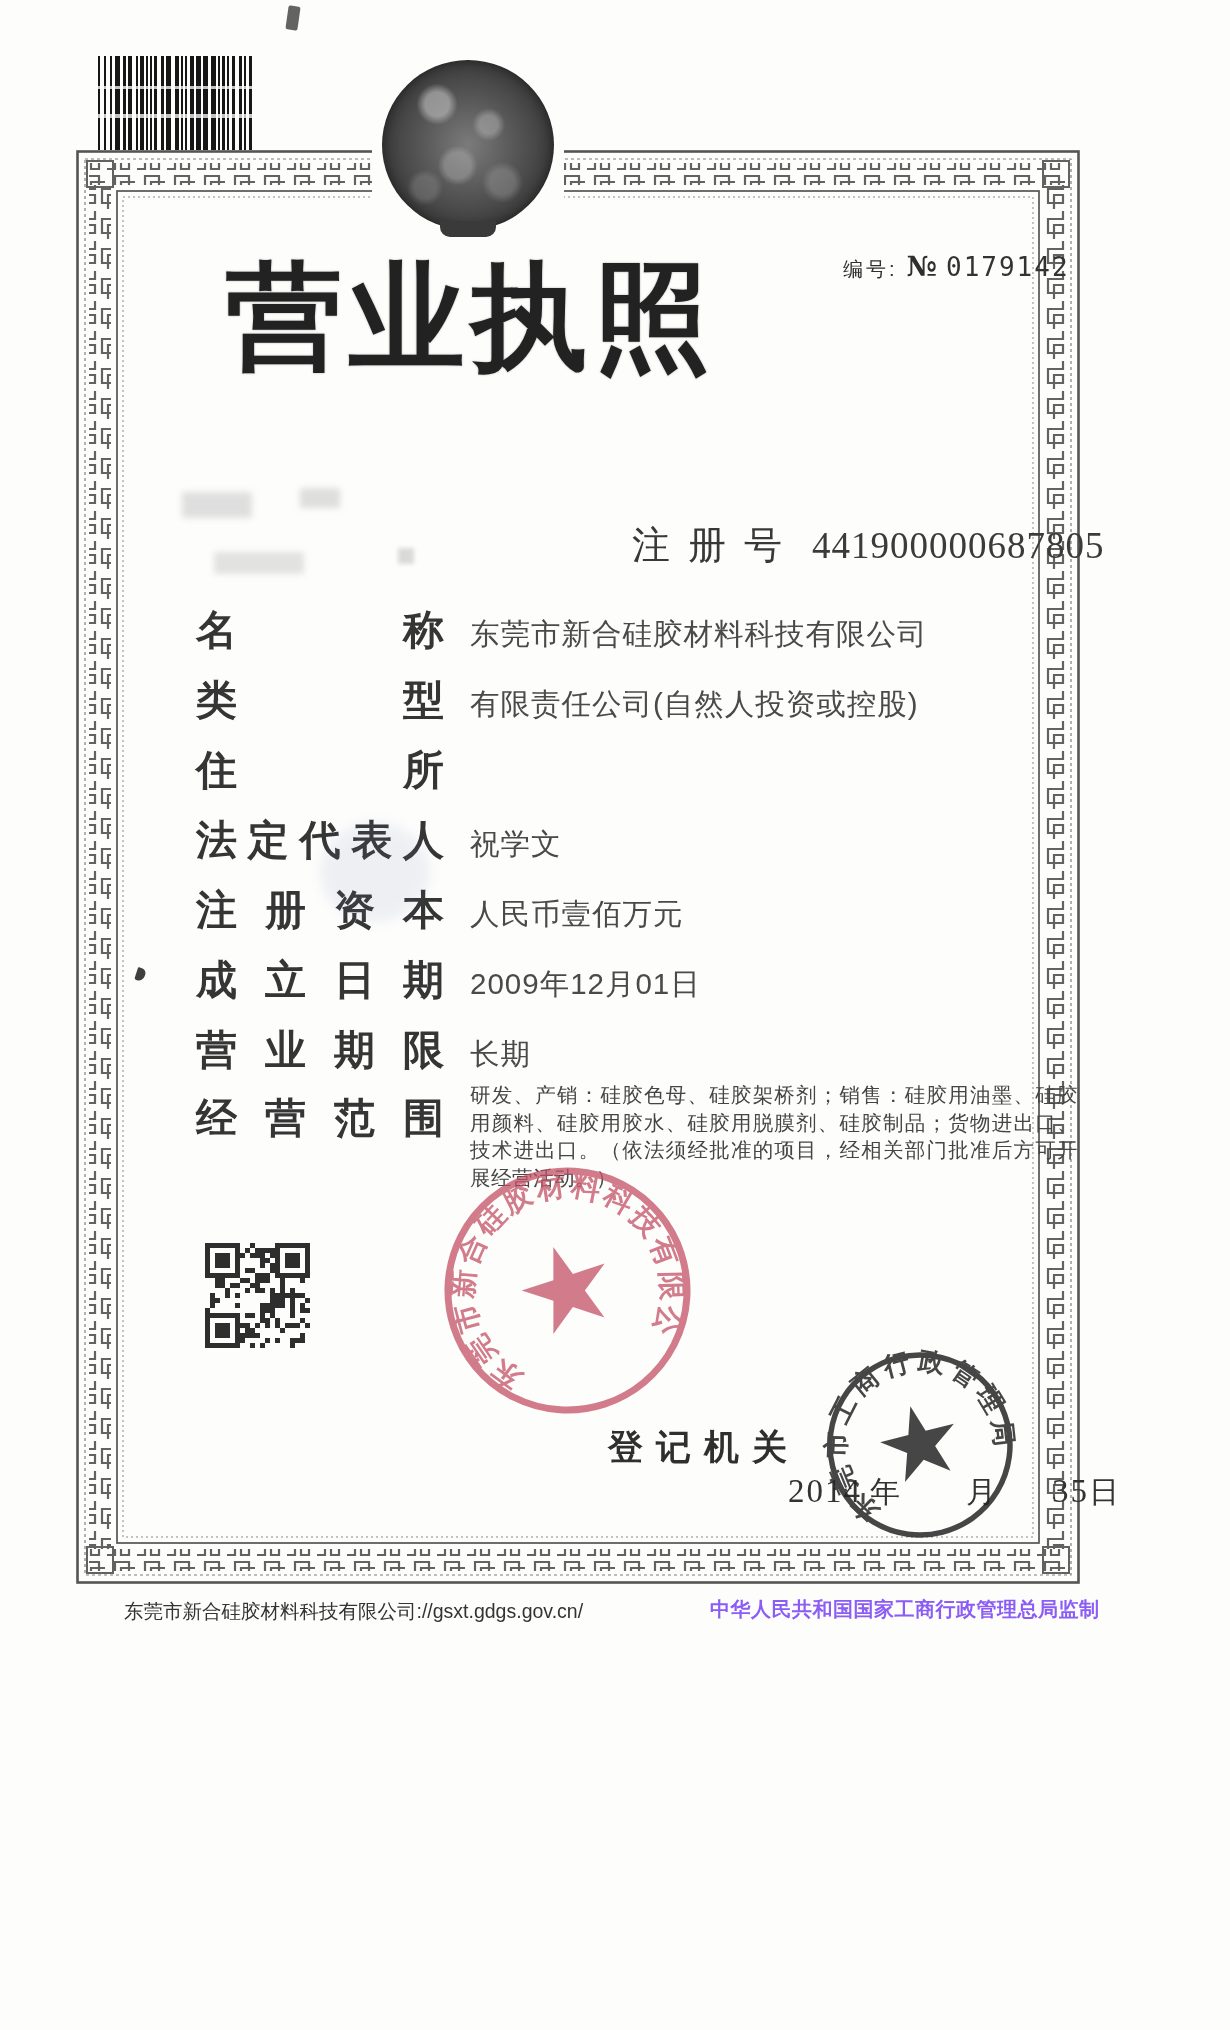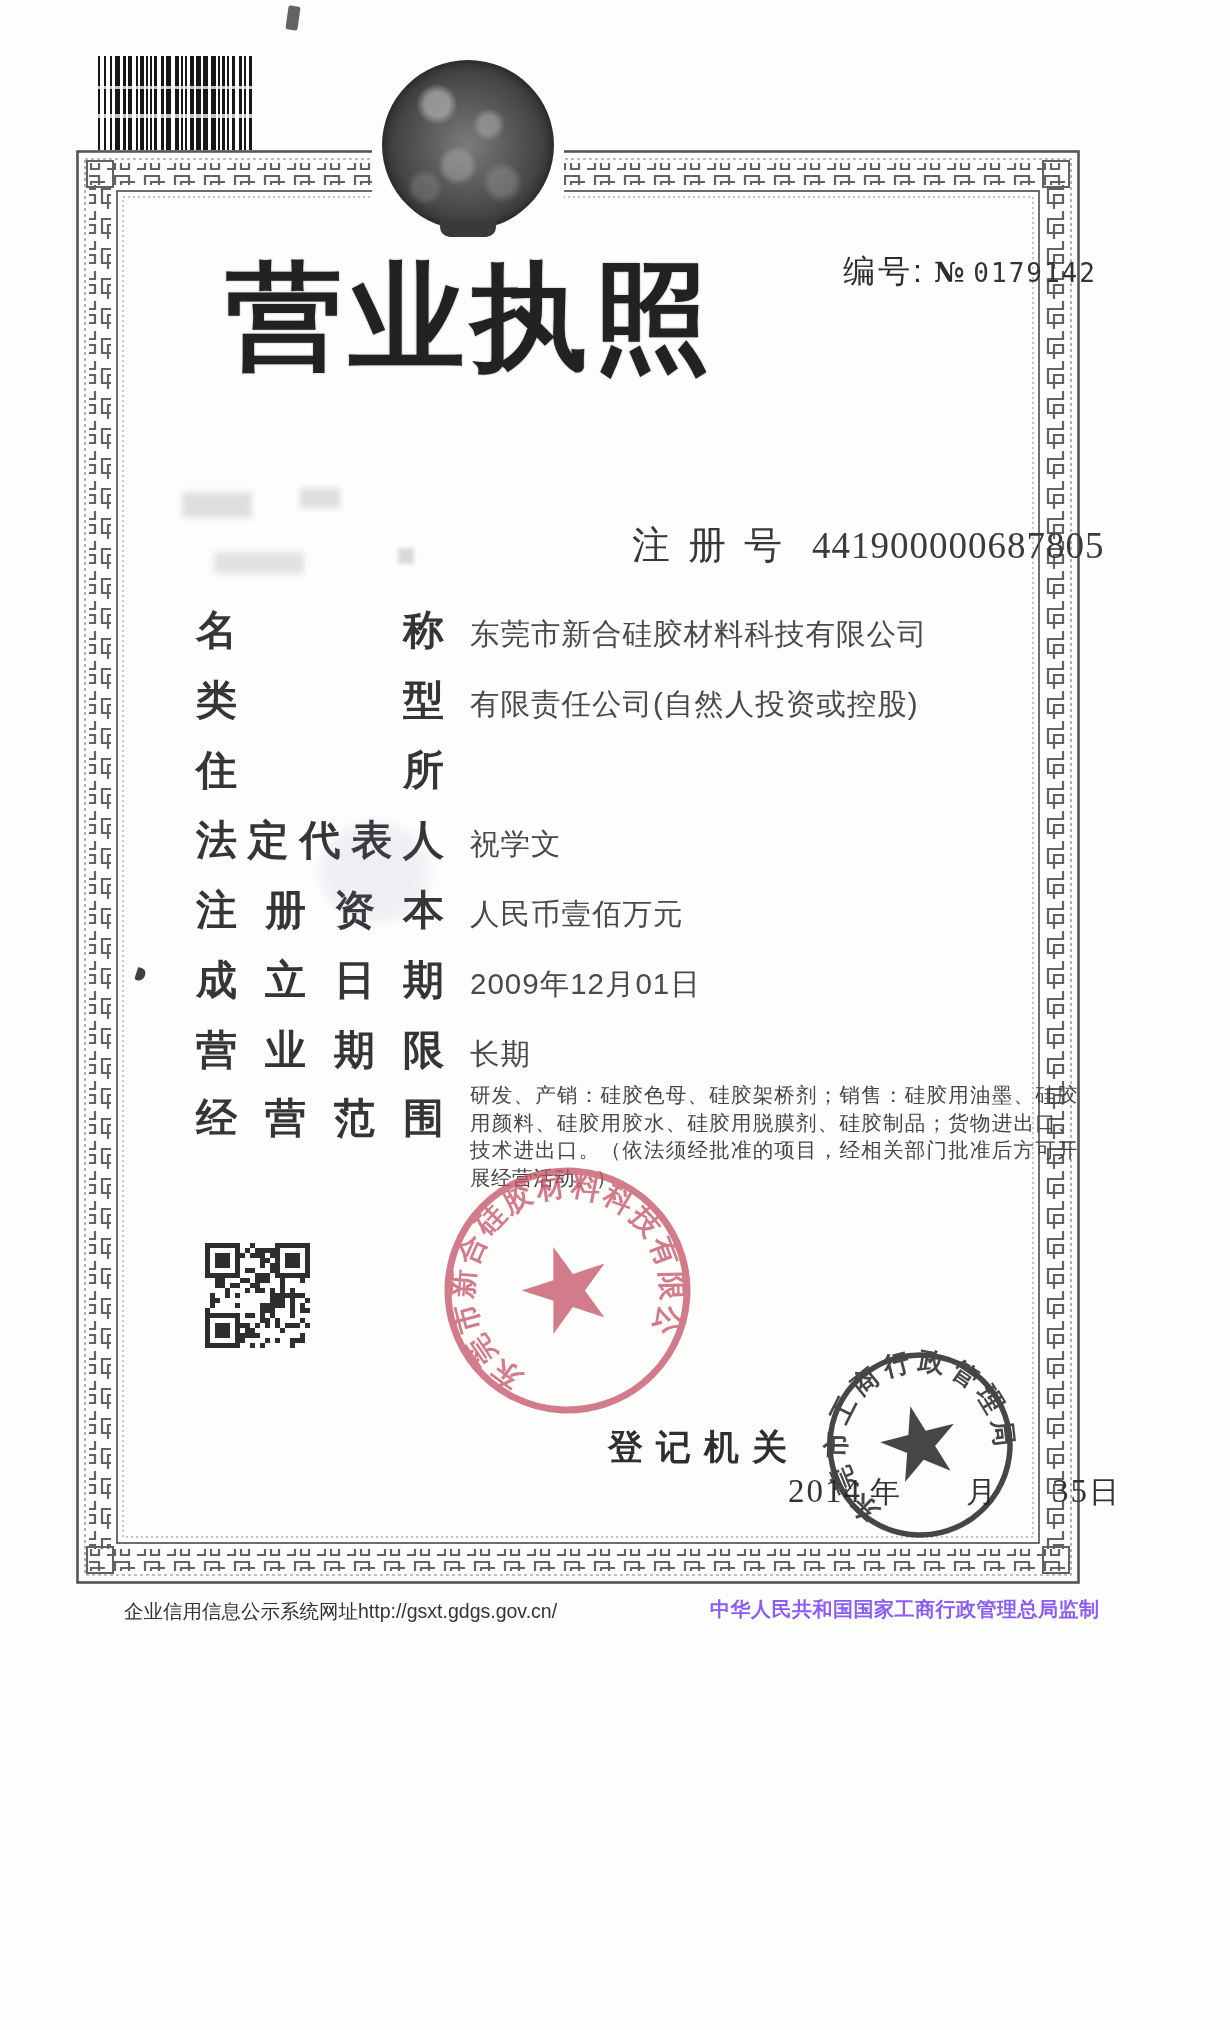--- a/index.html
+++ b/index.html
@@ -23,21 +23,21 @@
       radial-gradient(circle at 44% 62%, rgba(185,185,185,.40) 0 9%, transparent 14%),
       radial-gradient(circle at 70% 72%, rgba(170,170,170,.35) 0 7%, transparent 12%),
       radial-gradient(circle at 25% 75%, rgba(160,160,160,.30) 0 6%, transparent 10%),
       radial-gradient(circle, #7b7b7b 0%, #565656 40%, #3a3a3a 72%, #2e2e2e 100%);
     box-shadow: inset 0 0 14px rgba(0,0,0,.5);
   }
   .emblem::after { content:""; position:absolute; left:34%; bottom:-7px; width:32%; height:16px; background:#3a3a3a; border-radius:0 0 10px 10px; }
 
   
   .serial { left:843px; top:250px; display:flex; align-items:baseline; gap:9px; color:#2e2e2e; }
-  .serial .lab { font-size:32px; letter-spacing:3px; }
+  .serial .lab { font-size:20px; letter-spacing:3px; }
   .serial .numero { font-family:"DejaVu Serif",serif; font-weight:bold; font-size:28px; }
   .serial .digits { font-family:"DejaVu Sans Mono",monospace; font-size:26px; letter-spacing:2px; color:#333; }
 
   
   .title { left:226px; top:250px; width:484px; height:142px; display:flex; justify-content:space-between;
     font-size:116px; font-weight:900; line-height:1.16; color:#222; text-shadow:0 0 2px rgba(90,90,90,.55); }
 
   
   .regline { left:616px; top:520px; display:flex; align-items:baseline; }
   .regline .reg-label { font-size:38px; letter-spacing:18px; color:#383838; font-weight:500;margin-left:16px; }
@@ -478,21 +478,21 @@
       <polygon points="0,-40 8.9,-12.4 38,-12.4 14.4,4.7 23.5,32.4 0,15.2 -23.5,32.4 -14.4,4.7 -38,-12.4 -8.9,-12.4" fill="#242424"></polygon>
       <defs>
         <path id="rsArc" d="M -53 53 A 75 75 0 1 1 53 53" fill="none"></path>
       </defs>
       <text font-size="26" letter-spacing="6" fill="#242424" font-weight="600">
         <textPath href="#rsArc" startOffset="0">东莞市工商行政管理局</textPath>
       </text>
     </g>
   </svg>
 
-  <div class="abs footer-left">企业信用信息公示系统网址http://gsxt.gdgs.gov.cn/</div>
+  <div class="abs footer-left">东莞市新合硅胶材料科技有限公司://gsxt.gdgs.gov.cn/</div>
   <div class="abs footer-right">中华人民共和国国家工商行政管理总局监制</div>
 
   <div class="artifact a-smudge1"></div>
   <div class="artifact a-smudge2"></div>
   <div class="artifact a-smudge3"></div>
   <div class="artifact a-smudge4"></div>
   <div class="artifact a-topmark"></div>
   <div class="artifact a-comma"></div>
   <div class="artifact a-blue"></div>
 

